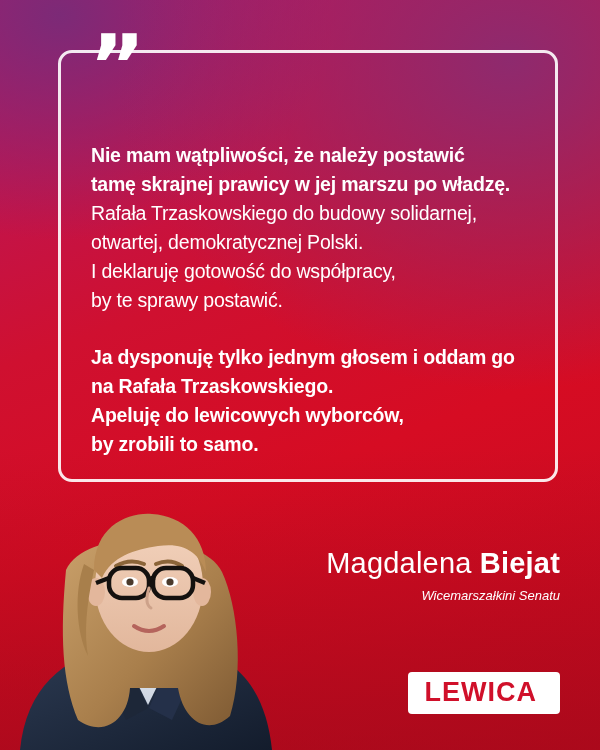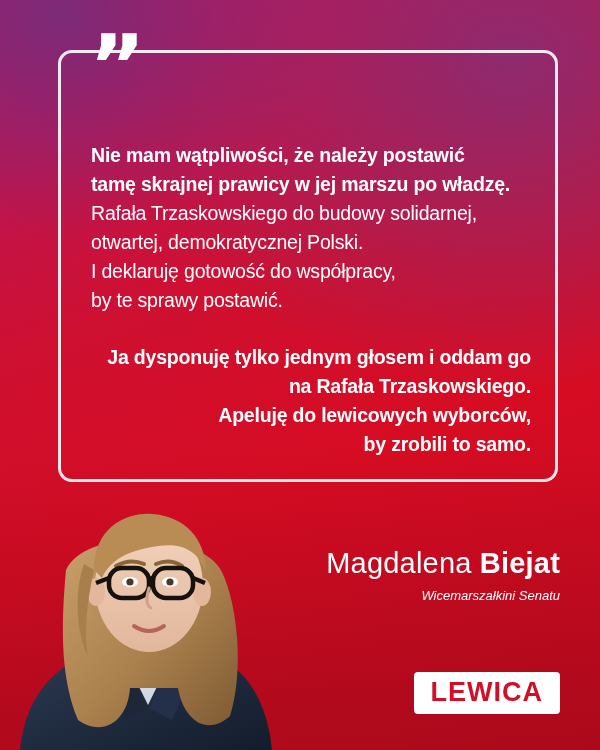--- a/index.html
+++ b/index.html
@@ -82,21 +82,20 @@
   .q-line {
     font-size: 19.5px;
     line-height: 29px;
     letter-spacing: -0.2px;
     white-space: nowrap;
   }
   .q-line.bold {
     font-weight: 700;
   }
   .q-line.right {
-    text-align: right;
   }
   .q-spacer {
     height: 28px;
   }
 
   
   .portrait {
     position: absolute;
     left: 8px;
     bottom: 0;
@@ -133,21 +132,21 @@
   
   .logo {
     position: absolute;
     right: 40px;
     bottom: 36px;
     background: #ffffff;
     color: #d0102a;
     font-weight: 700;
     font-size: 27px;
     letter-spacing: 1px;
-    padding: 7px 17px 8px 17px;
+    padding: 7px 23px 8px 17px;
     border-radius: 4px;
     line-height: 1;
   }
 </style>
 </head>
 <body>
 
 <div class="poster">
   <div class="bg-shade"></div>
 

